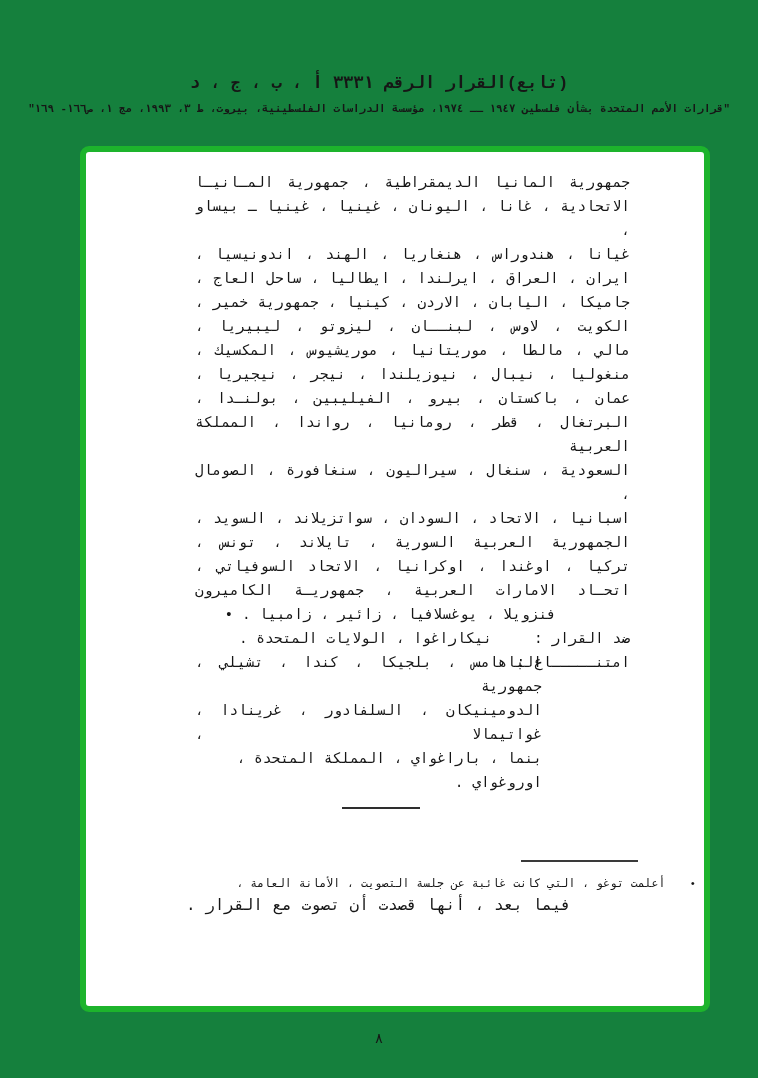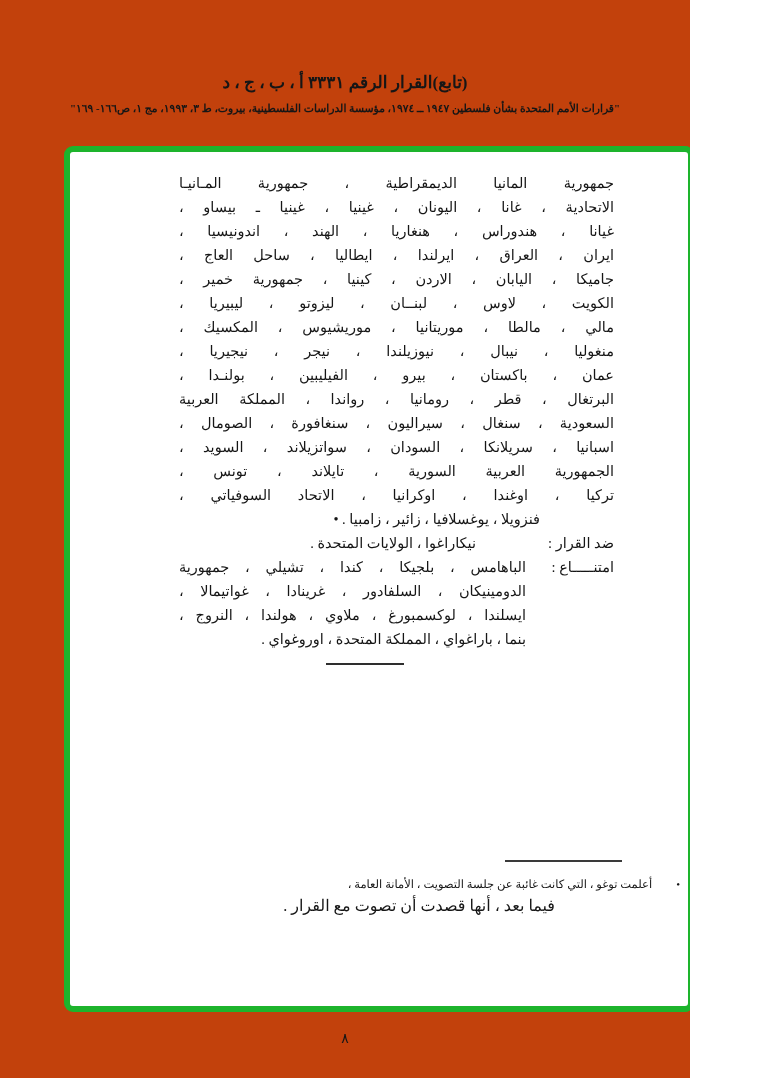--- a/index.html
+++ b/index.html
@@ -1,31 +1,31 @@
 <!DOCTYPE html>
 <html lang="ar" style="--frame-green: #1db42c;"><head>
 <meta charset="utf-8">
 <style>
   html,body { margin:0; padding:0; background:#ffffff; }
   .page {
-    position:relative; width:690px; height:1078px; background:#c2410c;
-    font-family:Liberation Serif, serif; color:#161616; overflow:hidden;
+    position:relative; width:758px; height:1078px; background:#15803d;
+    font-family:Liberation Mono, monospace; color:#161616; overflow:hidden;
   }
   .header-title {
     position:absolute; top:72px; left:0; right:0;
     text-align:center; direction:rtl;
     font-size:17px; font-weight:bold; letter-spacing:0.5px;
   }
   .header-source {
     position:absolute; top:102px; left:0; right:0;
     text-align:center; direction:rtl;
     font-size:10.8px; font-weight:bold; white-space:nowrap;
   }
   .green-box {
-    position:absolute; left:64px; top:146px; width:630px; height:866px;
+    position:absolute; left:80px; top:146px; width:630px; height:866px;
     border:6px solid var(--frame-green, #1db42c); border-radius:9px;
     box-sizing:border-box; background:#ffffff;
   }
   .box-content {
     position:absolute; top:0; left:0; right:0; bottom:0;
     padding:19px 74px 0 109px; direction:rtl;
     font-size:14.5px; line-height:24px;
   }
   .vline { min-height:24px; }
   .jline { text-align:justify; text-align-last:justify; }
@@ -79,41 +79,41 @@
           <div class="vline jline">الاتحادية ، غانا ، اليونان ، غينيا ، غينيا ـ بيساو ،</div>
           <div class="vline jline">غيانا ، هندوراس ، هنغاريا ، الهند ، اندونيسيا ،</div>
           <div class="vline jline">ايران ، العراق ، ايرلندا ، ايطاليا ، ساحل العاج ،</div>
           <div class="vline jline">جاميكا ، اليابان ، الاردن ، كينيا ، جمهورية خمير ،</div>
           <div class="vline jline">الكويت ، لاوس ، لبنــان ، ليزوتو ، ليبيريا ،</div>
           <div class="vline jline">مالي ، مالطا ، موريتانيا ، موريشيوس ، المكسيك ،</div>
           <div class="vline jline">منغوليا ، نيبال ، نيوزيلندا ، نيجر ، نيجيريا ،</div>
           <div class="vline jline">عمان ، باكستان ، بيرو ، الفيليبين ، بولنـدا ،</div>
           <div class="vline jline">البرتغال ، قطر ، رومانيا ، رواندا ، المملكة العربية</div>
           <div class="vline jline">السعودية ، سنغال ، سيراليون ، سنغافورة ، الصومال ،</div>
-          <div class="vline jline">اسبانيا ، سريلانكا ، السودان ، سواتزيلاند ، السويد ،</div>
+          <div class="vline jline">اسبانيا ، الاتحاد ، السودان ، سواتزيلاند ، السويد ،</div>
           <div class="vline jline">الجمهورية العربية السورية ، تايلاند ، تونس ،</div>
           <div class="vline jline">تركيا ، اوغندا ، اوكرانيا ، الاتحاد السوفياتي ،</div>
+          <div class="vline jline">اتحـاد الامارات العربية ، جمهوريـة الكاميرون</div>
           <div class="vline last-line">فنزويلا ، يوغسلافيا ، زائير ، زامبيا . •</div>
         </div>
 
       <div class="vote-section against">
         <div class="vote-label">ضد القرار :</div>
         <div>
 
             <div class="vline last-line">نيكاراغوا ، الولايات المتحدة .</div>
           </div>
       </div>
 
       <div class="vote-section abstain">
         <div class="vote-label">امتنـــــاع :</div>
         <div>
 
         <div class="vline jline">الباهامس ، بلجيكا ، كندا ، تشيلي ، جمهورية</div>
             <div class="vline jline">الدومينيكان ، السلفادور ، غرينادا ، غواتيمالا ،</div>
-            <div class="vline jline">ايسلندا ، لوكسمبورغ ، ملاوي ، هولندا ، النروج ،</div>
             <div class="vline last-line">بنما ، باراغواي ، المملكة المتحدة ، اوروغواي .</div>
           </div>
       </div>
 
       <div class="end-rule"></div>
 
       <div class="footnote">
         <div class="fn-rule"></div>
         <div class="fn-line1">
           <span class="fn-marker">•</span>

